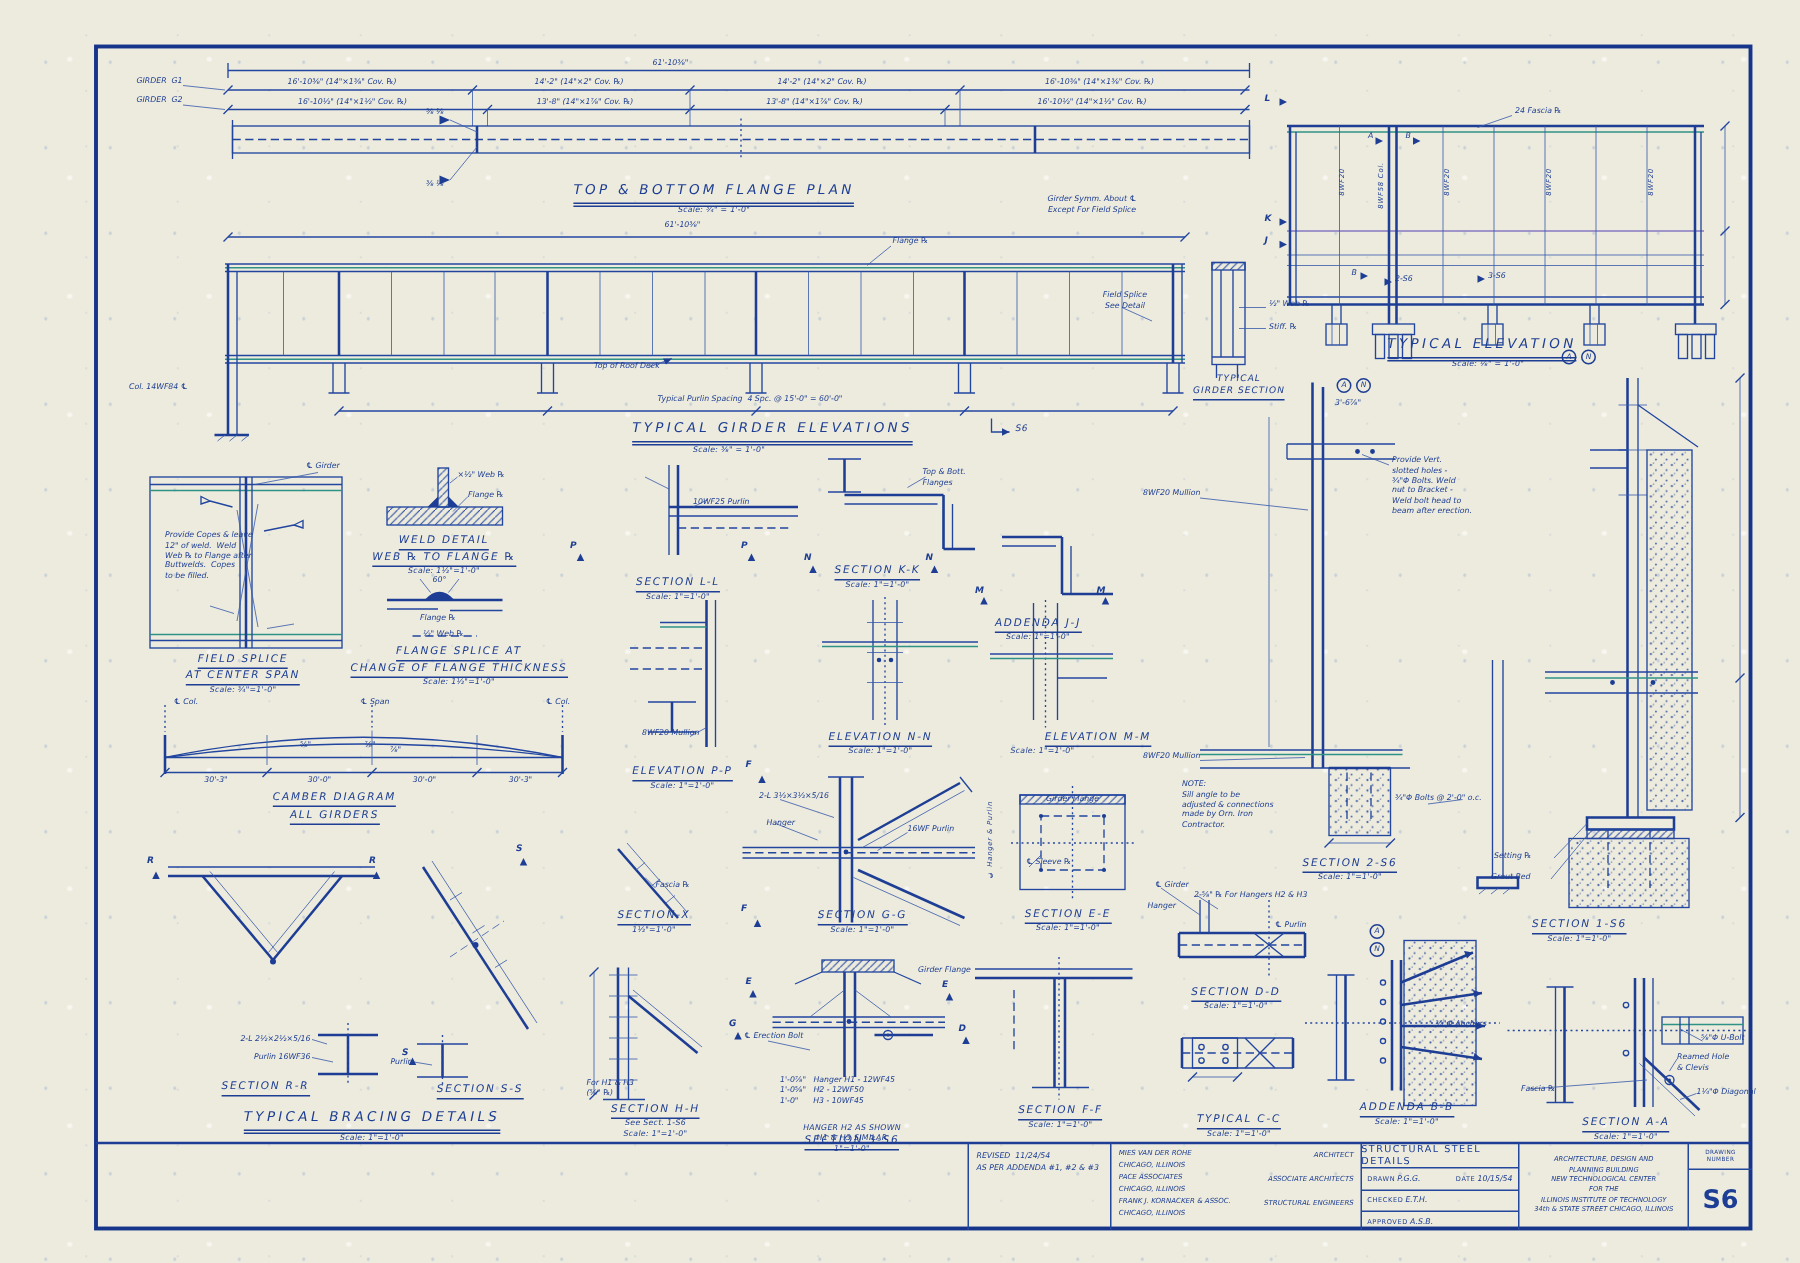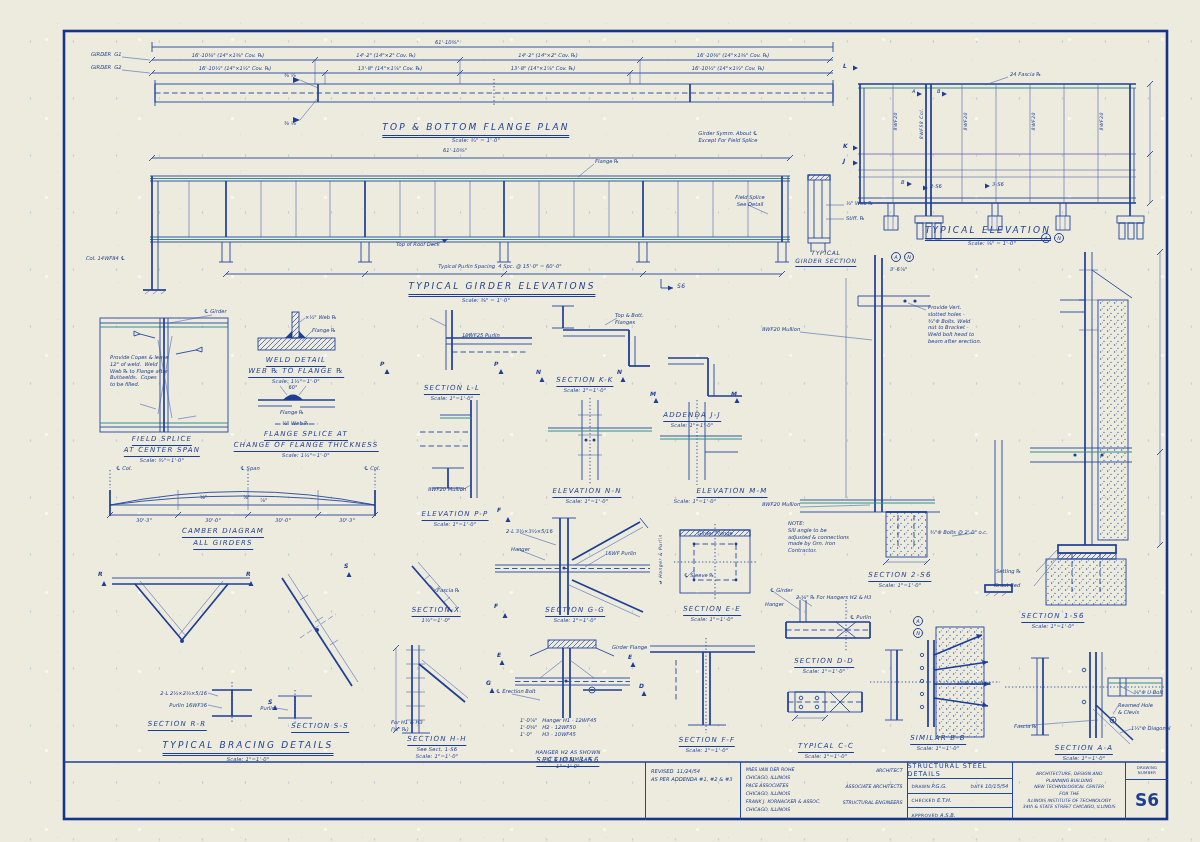--- a/index.html
+++ b/index.html
@@ -454,21 +454,21 @@
 Except For Field Splice</div>
 
 <div class="lab a c" style="left:455px;top:147px">61'-10⅜"</div>
 <div class="lab a" style="left:595px;top:158px">Flange ℞</div>
 <div class="lab a c" style="left:750px;top:194px">Field Splice
 See Detail</div>
 <div class="lab a" style="left:396px;top:241px">Top of Roof Deck</div>
 <div class="lab a c" style="left:500px;top:263px">Typical Purlin Spacing  4 Spc. @ 15'-0" = 60'-0"</div>
 <div class="lab a" style="left:86px;top:255px">Col. 14WF84 ℄</div>
 <div class="lab a6" style="left:677px;top:282px">S6</div>
-<div class="lab t1 c" style="left:502px;top:281px">TYPICAL GIRDER ELEVATIONS</div>
+<div class="lab t1 c" style="left:515px;top:281px">TYPICAL GIRDER ELEVATIONS</div>
 <div class="lab s c" style="left:486px;top:297px">Scale: ⅜" = 1'-0"</div>
 <div class="lab t3 c" style="left:826px;top:249px">TYPICAL
 GIRDER SECTION</div>
 <div class="lab a" style="left:846px;top:200px">½" Web ℞</div>
 <div class="lab a" style="left:846px;top:215px">Stiff. ℞</div>
 
 <div class="lab a" style="left:1010px;top:71px">24׾ Fascia ℞</div>
 <div class="lab t1 c" style="left:988px;top:225px">TYPICAL ELEVATION</div>
 <div class="lab s c" style="left:992px;top:240px">Scale: ⅛" = 1'-0"</div>
 <div class="bub" style="left:1041px;top:233px">A</div>
@@ -618,21 +618,21 @@
 <div class="lab s c" style="left:568px;top:749px">HANGER H2 AS SHOWN</div>
 <div class="lab s c" style="left:568px;top:756px">H1 &amp; H3 SIMILAR</div>
 <div class="lab s c" style="left:568px;top:763px">1"=1'-0"</div>
 <div class="lab t2 c" style="left:707px;top:736px">SECTION F-F</div>
 <div class="lab s c" style="left:707px;top:747px">Scale: 1"=1'-0"</div>
 <div class="lab t2 c" style="left:826px;top:742px">TYPICAL C-C</div>
 <div class="lab s c" style="left:826px;top:753px">Scale: 1"=1'-0"</div>
 <div class="bub" style="left:913px;top:616px">A</div>
 <div class="bub" style="left:913px;top:628px">N</div>
 <div class="lab a" style="left:957px;top:680px">¾"Φ Anchors</div>
-<div class="lab t2 c" style="left:938px;top:734px">SIMILAR B-B</div>
+<div class="lab t2 c" style="left:938px;top:734px">ADDENDA B-B</div>
 <div class="lab s c" style="left:938px;top:745px">Scale: 1"=1'-0"</div>
 <div class="lab a" style="left:1134px;top:689px">⅝"Φ U-Bolt</div>
 <div class="lab a" style="left:1118px;top:702px">Reamed Hole
 &amp; Clevis</div>
 <div class="lab a" style="left:1131px;top:725px">1¼"Φ Diagonal</div>
 <div class="lab a" style="left:1014px;top:723px">Fascia ℞</div>
 <div class="lab t2 c" style="left:1084px;top:744px">SECTION A-A</div>
 <div class="lab s c" style="left:1084px;top:755px">Scale: 1"=1'-0"</div>
 
 <div class="tblock">

